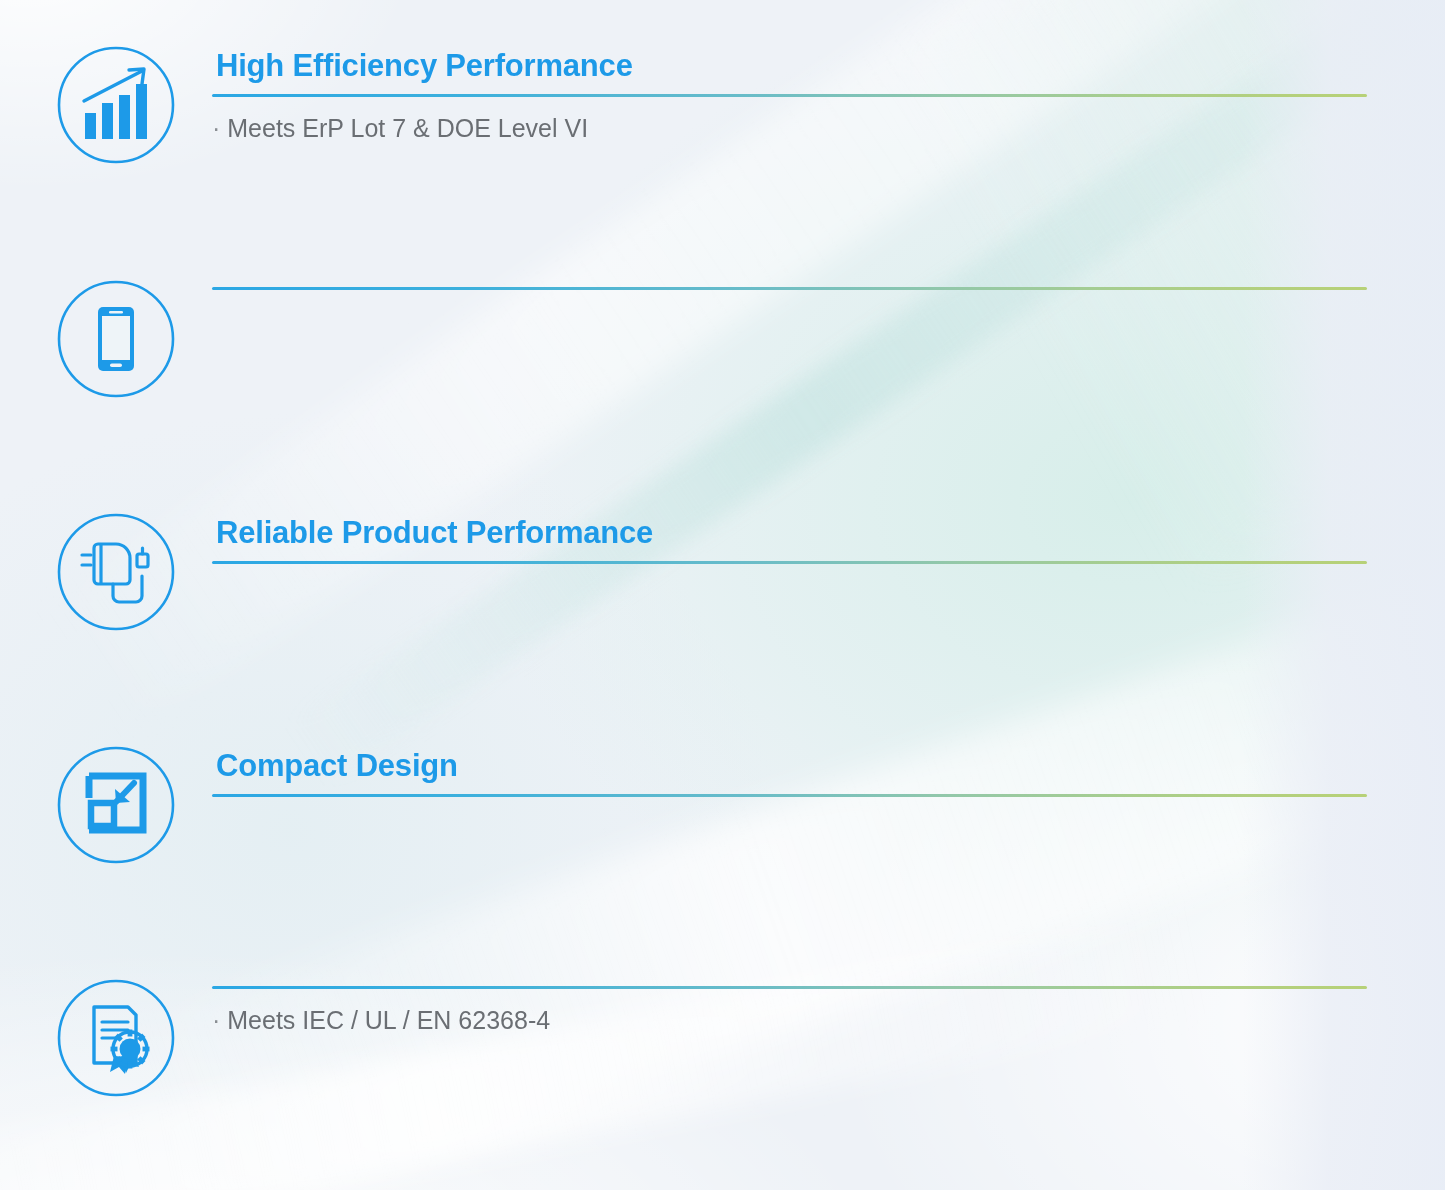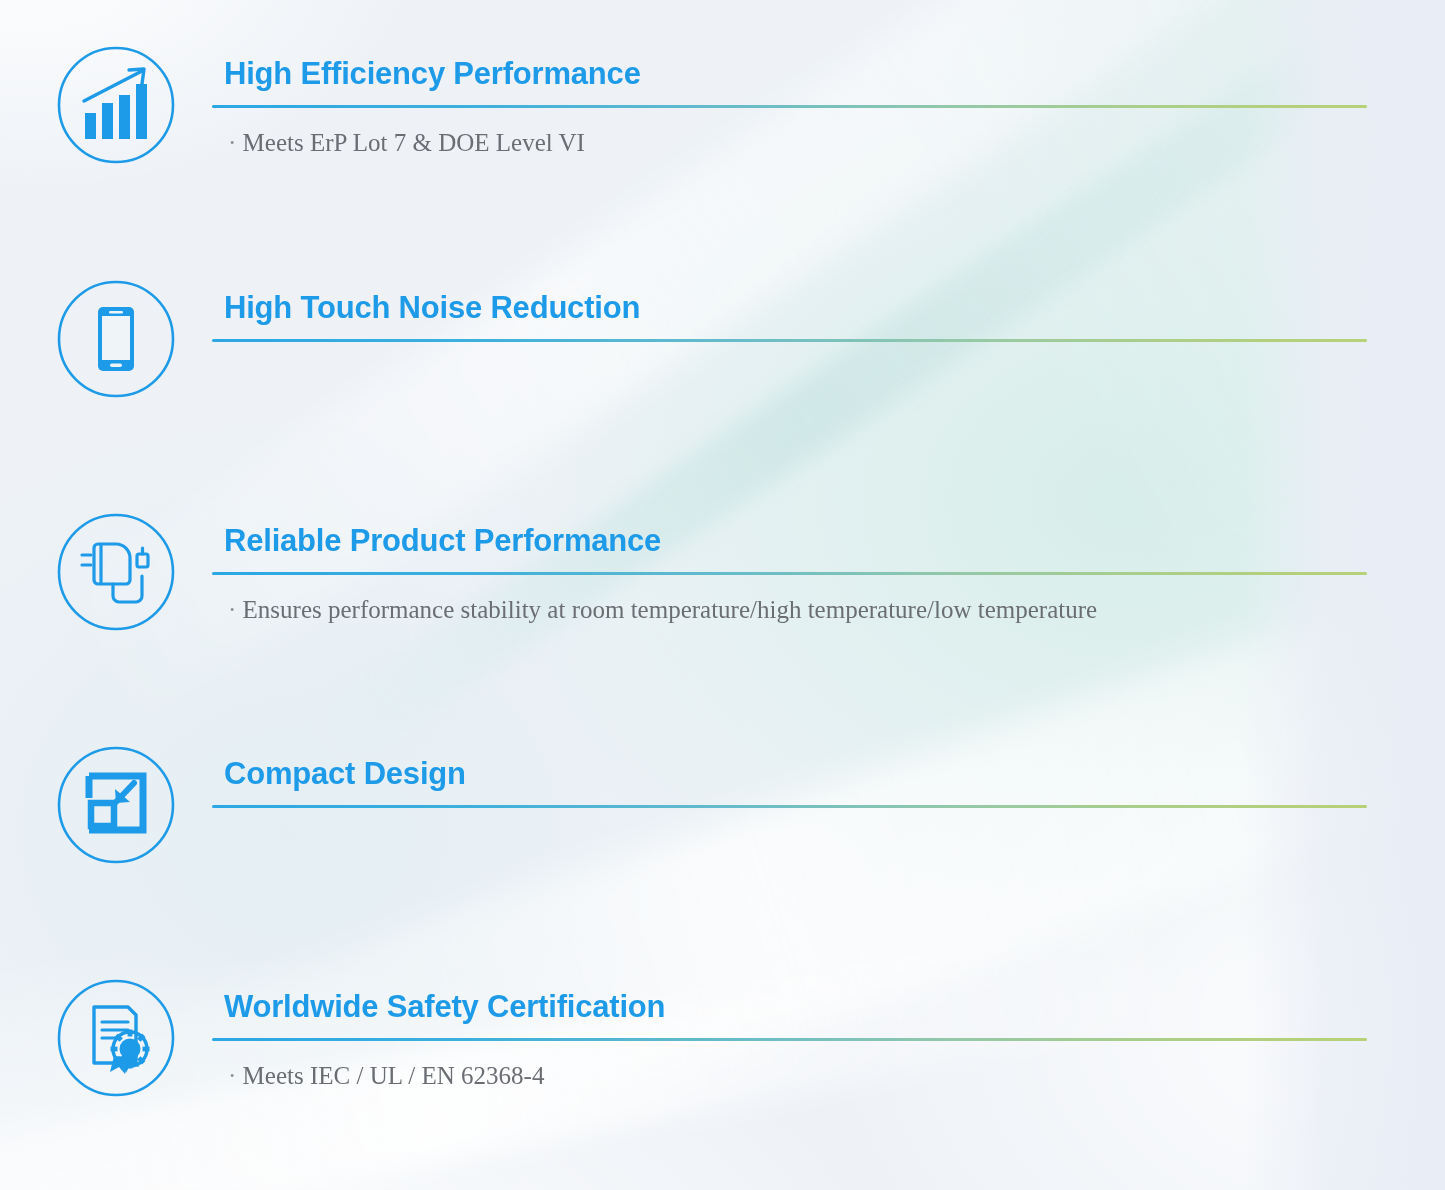--- a/index.html
+++ b/index.html
@@ -125,21 +125,21 @@
     position: absolute;
     left: 212px;
     right: 78px;
   }
   .feature-title {
     color: #1d9ae8;
     font-size: 31px;
     font-weight: bold;
     letter-spacing: -0.2px;
     line-height: 1.18;
-    margin: 12px;
+    margin: 4px;
     white-space: nowrap;
   }
   .divider {
     height: 3px;
     margin-top: 9px;
     border-radius: 2px;
     background: linear-gradient(90deg,
       #2ba7e4 0%,
       #3cb0dd 22%,
       #68bcc9 46%,
@@ -148,26 +148,25 @@
       #b4d07c 93%,
       #b7d178 100%);
   }
   .bullets {
     margin-top: 13px;
   }
   .bullet {
     color: #6a6e73;
     font-size: 25px;
     line-height: 1.50;
-    margin: 16px;
+    margin: 0;
     padding-left: 19px;
     position: relative;
     text-indent: -19px;
     white-space: pre-line;
-    font-family: Liberation Serif, serif;
   }
   .bullet + .bullet {
     margin-top: 0px;
   }
   .bullet .dot {
     color: #8a8e93;
   }
 
   
   #feature-0 { top: 44px; }
@@ -219,21 +218,20 @@
       <div class="icon-wrap">
         <svg class="icon-circle" viewBox="0 0 120 120">
           <circle cx="60" cy="60" r="57" fill="none" stroke="#1d9ae8" stroke-width="2.6"></circle>
           <rect x="42" y="28" width="36" height="64" rx="5" ry="5" fill="#1d9ae8"></rect>
           <rect x="46" y="37" width="28" height="44" fill="#eef4f8"></rect>
           <rect x="53" y="32" width="14" height="2.6" rx="1.3" fill="#eef4f8"></rect>
           <rect x="54" y="84.5" width="12" height="3.6" rx="1.8" fill="#eef4f8"></rect>
         </svg>
       </div>
       <div class="content">
-        <h2 class="feature-title">High Touch Noise Reduction</h2>
         <div class="divider"></div>
       </div>
     </div>
 
     <div class="feature" id="feature-2">
       <div class="icon-wrap">
         <svg class="icon-circle" viewBox="0 0 120 120">
           <circle cx="60" cy="60" r="57" fill="none" stroke="#1d9ae8" stroke-width="2.6"></circle>
 
           <path d="M42 32 h18 a14 14 0 0 1 14 14 v22 a4 4 0 0 1 -4 4 h-28 a4 4 0 0 1 -4 -4 v-32 a4 4 0 0 1 4 -4 z" fill="none" stroke="#1d9ae8" stroke-width="3.2" stroke-linejoin="round"></path>
@@ -245,21 +243,20 @@
           <path d="M57 72 v12 a6 6 0 0 0 6 6 h17 a6 6 0 0 0 6 -6 v-20" fill="none" stroke="#1d9ae8" stroke-width="3.2" stroke-linecap="round" stroke-linejoin="round"></path>
 
           <rect x="81" y="42" width="11" height="13" rx="2" fill="none" stroke="#1d9ae8" stroke-width="3.2"></rect>
           <path d="M86.5 36 v6" fill="none" stroke="#1d9ae8" stroke-width="3.2" stroke-linecap="round"></path>
         </svg>
       </div>
       <div class="content">
         <h2 class="feature-title">Reliable Product Performance</h2>
         <div class="divider"></div>
         <div class="bullets">
-          <p class="bullet"><span class="dot">·</span> <span>Ensures performance stability at room temperature/high temperature/low temperature</span></p>
         </div>
       </div>
     </div>
 
     <div class="feature" id="feature-3">
       <div class="icon-wrap">
         <svg class="icon-circle" viewBox="0 0 120 120">
           <circle cx="60" cy="60" r="57" fill="none" stroke="#1d9ae8" stroke-width="2.6"></circle>
 
           <path d="M33 31 h54 v54 h-54" fill="none" stroke="#1d9ae8" stroke-width="7"></path>
@@ -299,21 +296,20 @@
             <rect x="54.5" y="68.6" width="7" height="4.8"></rect>
             <rect x="86.5" y="68.6" width="7" height="4.8"></rect>
             <rect x="71.6" y="51.5" width="4.8" height="7" transform="rotate(45 74 71)"></rect>
             <rect x="71.6" y="83.5" width="4.8" height="7" transform="rotate(45 74 71)"></rect>
             <rect x="54.5" y="68.6" width="7" height="4.8" transform="rotate(45 74 71)"></rect>
             <rect x="86.5" y="68.6" width="7" height="4.8" transform="rotate(45 74 71)"></rect>
           </g>
         </svg>
       </div>
       <div class="content">
-        <h2 class="feature-title">Worldwide Safety Certification</h2>
         <div class="divider"></div>
         <div class="bullets">
           <p class="bullet"><span class="dot">·</span> <span>Meets IEC / UL / EN 62368-4</span></p>
         </div>
       </div>
     </div>
 
   </div>
 </div>
 

